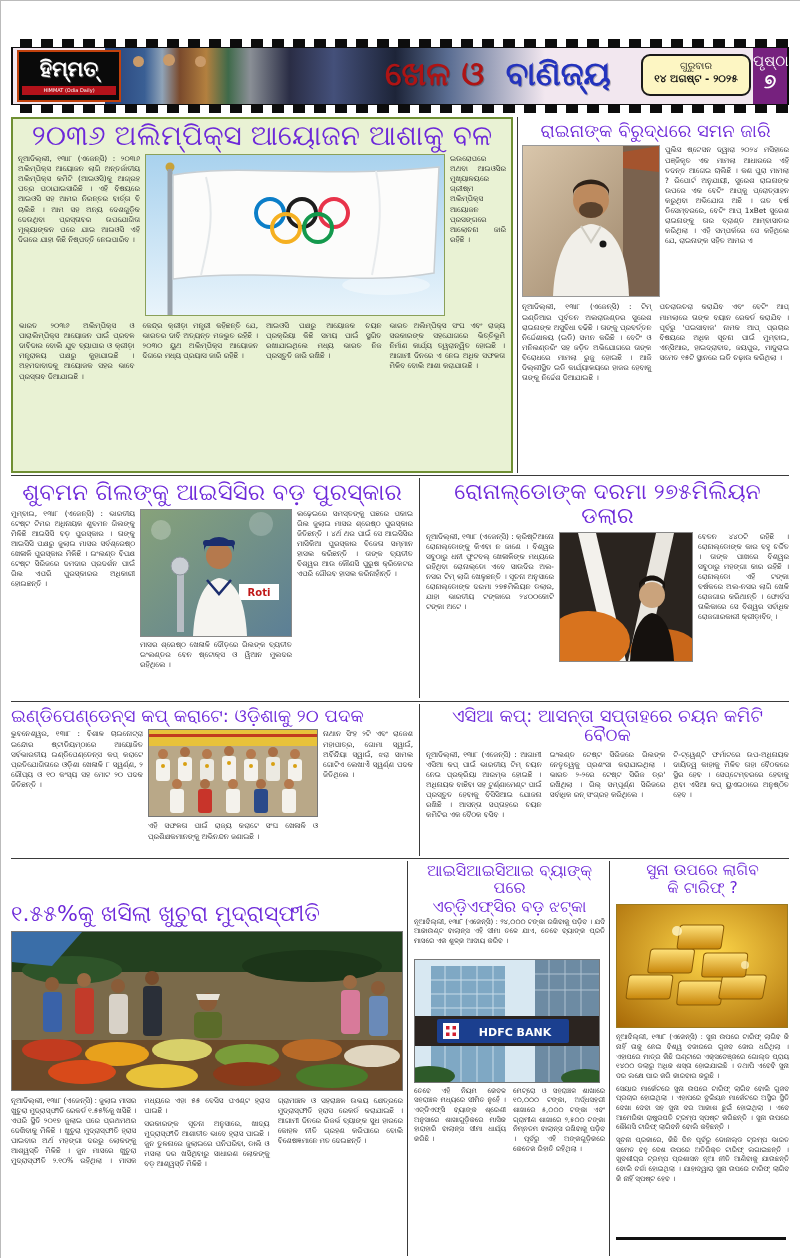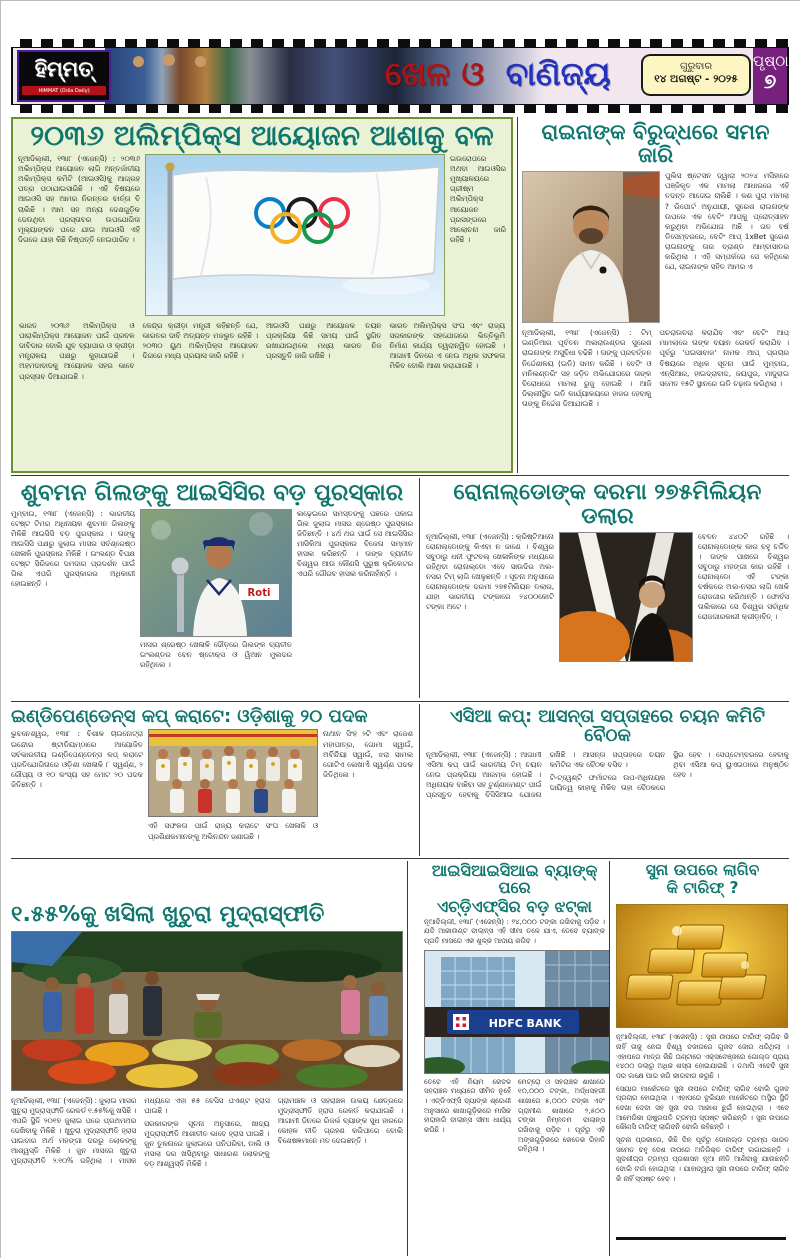--- a/index.html
+++ b/index.html
@@ -10,50 +10,50 @@
   #masthead{position:absolute;left:10px;top:38px;width:778px;height:74px;background:#0d0d0d;}
   .perf{position:absolute;left:0;width:100%;height:8px;
         background:repeating-linear-gradient(90deg,#fff 0 9px,#0d0d0d 9px 21px);}
   .perf.top{top:0}.perf.bot{bottom:0}
   #mast-inner{position:absolute;left:2px;right:2px;top:9px;bottom:9px;background:#f2e7ef;}
   #collage{position:absolute;left:92px;top:0;bottom:0;width:440px;
         background:linear-gradient(90deg,#27427a 0%,#3a5f94 9%,#8fa3b8 13%,#7a4a2c 17%,
         #b3803f 23%,#3f6a4a 28%,#8a8f96 33%,#2a2d45 42%,#44507a 52%,#1d2438 66%,
         #5a6d92 78%,rgba(242,231,239,0) 100%);}
   .head-dot{position:absolute;border-radius:50%;background:#c99a69;}
-  #logo{position:absolute;left:4px;top:2px;width:94px;bottom:2px;background:#0a0a0a;
-        border:2px solid #4c1d95;box-sizing:border-box;text-align:center;}
+  #logo{position:absolute;left:4px;top:2px;width:104px;bottom:2px;background:#0a0a0a;
+        border:2px solid #c2410c;box-sizing:border-box;text-align:center;}
   #logo .odia{color:#fff;font-weight:bold;font-size:21px;line-height:34px;text-shadow:1px 1px 0 #555;}
   #logo .sub{display:block;margin:0 3px;background:#b3121a;color:#fff;font-size:5px;line-height:9px;white-space:nowrap;overflow:hidden;}
   #section-title{position:absolute;left:372px;top:6px;font-size:33px;font-weight:bold;white-space:nowrap;
         text-shadow:1px 1px 0 rgba(0,0,0,.25);}
   #section-title .red{color:#ae1414;} #section-title .blue{color:#2433bd;margin-left:10px;}
   #date-box{position:absolute;right:36px;top:6px;width:110px;height:42px;background:#fdf6c3;
         border:2px solid #1a1a1a;border-radius:9px;text-align:center;box-sizing:border-box;padding-top:4px;}
   #date-box .day{font-size:10px;} #date-box .date{font-size:10.5px;font-weight:bold;}
   #page-box{position:absolute;right:0;top:0;width:34px;height:56px;background:#76217e;color:#fff;text-align:center;}
   #page-box .lbl{font-size:15px;padding-top:4px;} #page-box .num{font-size:20px;font-weight:bold;line-height:22px;}
   
-  .headline{font-weight:bold;color:#0f766e;text-align:center;line-height:1.08;}
+  .headline{font-weight:normal;color:#6d28d9;text-align:center;line-height:1.08;}
   .body-txt{font-size:7.3px;line-height:1.38;text-align:justify;color:#151515;overflow:hidden;}
   .body-txt p{margin:0 0 3px 0;}
   .vrule{border-left:1px solid #3a3a3a;}
   .hrule{position:absolute;left:10px;width:778px;border-top:1px solid #3a3a3a;height:0;}
   
   #olympics{position:absolute;left:10px;top:116px;width:502px;height:356px;
         background:#e9f2d4;border:2px solid #6f8f33;box-sizing:border-box;}
   #olympics .headline{font-size:28px;margin:2px 0 3px;}
   #oly-row{display:flex;padding:0 5px;}
   #oly-col1{width:122px;flex:none;}
   #oly-img{flex:none;width:298px;height:160px;margin:0 5px;border:1px solid #8aa05a;background:#cde4f2;}
   #oly-colR{flex:1;}
   #oly-bottom{margin:5px 6px 0;height:146px;column-count:4;column-gap:8px;}
   
   #raina{position:absolute;left:516px;top:116px;width:272px;height:356px;padding-left:4px;box-sizing:border-box;}
-  #raina .headline{font-size:21px;margin:4px 0 5px;}
+  #raina .headline{font-size:18px;margin:4px 0 5px;}
   #raina-row{display:flex;}
   #raina-img{flex:none;width:136px;height:150px;border:1px solid #999;background:#cbb79b;margin-right:5px;}
   #raina-side{flex:1;}
   #raina-bottom{margin-top:5px;height:156px;column-count:2;column-gap:8px;}
   
   #gill{position:absolute;left:10px;top:477px;width:402px;height:220px;}
   #gill .headline{font-size:23px;margin:2px 0 4px;}
   #gill-row{display:flex;}
   #gill-col1{width:124px;flex:none;}
   #gill-mid{width:152px;flex:none;margin:0 5px;}
@@ -71,24 +71,24 @@
   #kar-mid{width:170px;flex:none;margin:0 5px;}
   #kar-img{width:168px;height:86px;border:1px solid #777;background:#d8c9a8;}
   #asiacup{position:absolute;left:418px;top:703px;width:370px;height:152px;padding-left:6px;box-sizing:border-box;}
   #asiacup .headline{font-size:18px;margin:2px 0 5px;}
   #asia-body{column-count:3;column-gap:8px;height:118px;}
   
   #inflation{position:absolute;left:10px;top:899px;width:392px;height:392px;}
   #inflation .headline{font-size:22px;text-align:left;margin:2px 0 5px;}
   #market-img{width:390px;height:158px;border:1px solid #777;background:#3a4a2a;}
   #infl-body{margin-top:5px;column-count:3;column-gap:8px;height:192px;font-family:Liberation Serif, serif;}
-  #hdfc{position:absolute;left:406px;top:860px;width:198px;height:395px;padding-left:16px;box-sizing:border-box;}
+  #hdfc{position:absolute;left:406px;top:860px;width:198px;height:395px;padding-left:6px;box-sizing:border-box;}
   #hdfc .headline{font-size:16px;margin:1px 0;}
   #hdfc-lead{margin-top:3px;height:30px;}
-  #hdfc-img{width:184px;height:122px;border:1px solid #777;background:#cfe0ec;margin-top:2px;}
+  #hdfc-img{width:184px;height:122px;border:1px solid #777;background:#cfe0ec;margin-top:11px;}
   #hdfc-body{margin-top:4px;column-count:2;column-gap:7px;height:186px;font-size:7px;}
   #gold{position:absolute;left:608px;top:860px;width:180px;height:395px;padding-left:6px;box-sizing:border-box;}
   #gold .headline{font-size:15.5px;margin:1px 0;}
   #gold-img{width:170px;height:122px;border:1px solid #9a7a20;background:#d89a12;margin-top:8px;}
   #gold-body{margin-top:5px;height:200px;font-size:7px;}
   #gold-end{width:170px;border-top:3px solid #111;margin-top:4px;}
   svg text{font-family:"DejaVu Sans","Liberation Sans",sans-serif;}
 </style>
 </head>
 <body>
@@ -323,20 +323,21 @@
         <div class="body-txt" style="margin-top:4px;height:30px;">ଏହି ସଫଳତା ପାଇଁ ରାଜ୍ୟ କରାଟେ ସଂଘ ଖେଳାଳି ଓ ପ୍ରଶିକ୍ଷକମାନଙ୍କୁ ଅଭିନନ୍ଦନ ଜଣାଇଛି ।</div>
       </div>
       <div class="body-txt" style="flex:1;">ନାଥାନ ସିଂହ ୨ଟି ଏବଂ ରାଜେଶ ମହାପାତ୍ର, ଗୋମା ସ୍ୱାଇଁ, ଅର୍ବିନ୍ଦିୟା ସ୍ୱାଇଁ, ଝରା ସାମଲ ଗୋଟିଏ ଲେଖାଏଁ ସ୍ୱର୍ଣ୍ଣ ପଦକ ଜିତିଥିଲେ ।</div>
     </div>
   </div>
 
   <div id="asiacup" class="vrule">
     <div class="headline">ଏସିଆ କପ୍: ଆସନ୍ତା ସପ୍ତାହରେ ଚୟନ କମିଟି ବୈଠକ</div>
     <div id="asia-body" class="body-txt">
       <p>ନୂଆଦିଲ୍ଲୀ, ୧୩ା୮ (ଏଜେନ୍ସି) : ଆଗାମୀ ଏସିଆ କପ୍ ପାଇଁ ଭାରତୀୟ ଟିମ୍ ଚୟନ ନେଇ ପ୍ରକ୍ରିୟା ଆରମ୍ଭ ହୋଇଛି । ଅଧିନାୟକ ବାଛିବା ସହ ଟୁର୍ଣ୍ଣାମେଣ୍ଟ ପାଇଁ ପ୍ରସ୍ତୁତ ହେବାକୁ ବିସିସିଆଇ ଯୋଜନା ରଖିଛି । ଆସନ୍ତା ସପ୍ତାହରେ ଚୟନ କମିଟିର ଏକ ବୈଠକ ବସିବ ।</p>
+      <p>ଇଂଲଣ୍ଡ ଟେଷ୍ଟ ସିରିଜରେ ଗିଲଙ୍କ ନେତୃତ୍ୱକୁ ପ୍ରଶଂସା କରାଯାଇଥିଲା । ଭାରତ ୨-୨ରେ ଟେଷ୍ଟ ସିରିଜ ଡ୍ର' ରଖିଥିଲା । ଗିଲ୍ ସମ୍ପୂର୍ଣ୍ଣ ସିରିଜରେ ସର୍ବାଧିକ ରନ୍ ସଂଗ୍ରହ କରିଥିଲେ ।</p>
       <p>ଟି-ଟ୍ୱେଣ୍ଟି ଫର୍ମାଟରେ ଉପ-ଅଧିନାୟକ ଦାୟିତ୍ୱ କାହାକୁ ମିଳିବ ତାହା ବୈଠକରେ ସ୍ଥିର ହେବ । ସେପ୍ଟେମ୍ବରରେ ହେବାକୁ ଥିବା ଏସିଆ କପ୍ ୟୁଏଇଠାରେ ଅନୁଷ୍ଠିତ ହେବ ।</p>
     </div>
   </div>
 
   <div class="hrule" style="top:857px;"></div>
 
   <div id="inflation">
     <div class="headline">୧.୫୫%କୁ ଖସିଲା ଖୁଚୁରା ମୁଦ୍ରାସ୍ଫୀତି</div>
     <div id="market-img">
       <svg width="390" height="158" viewBox="0 0 390 158">

